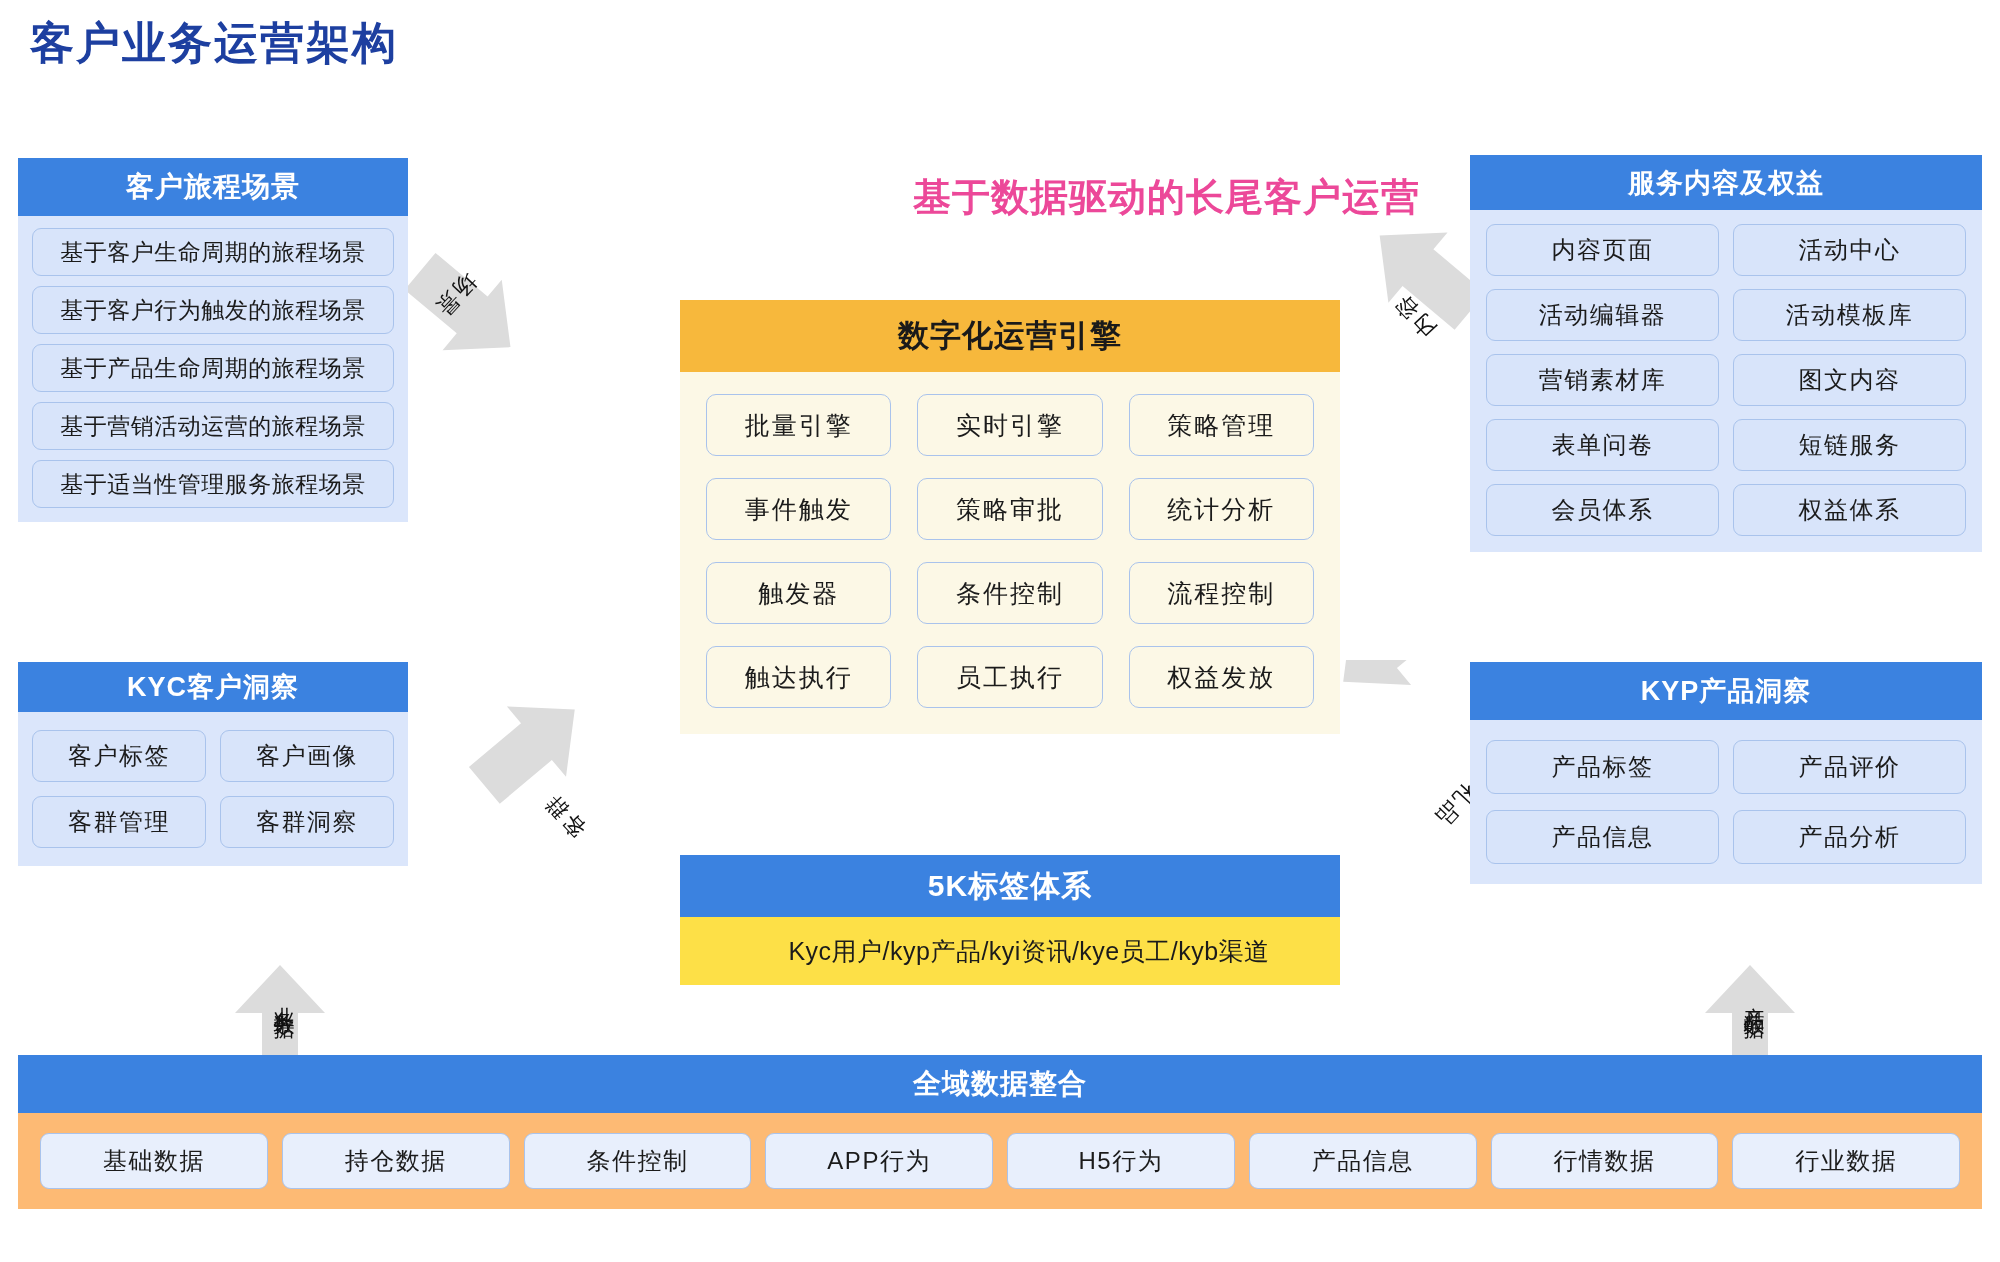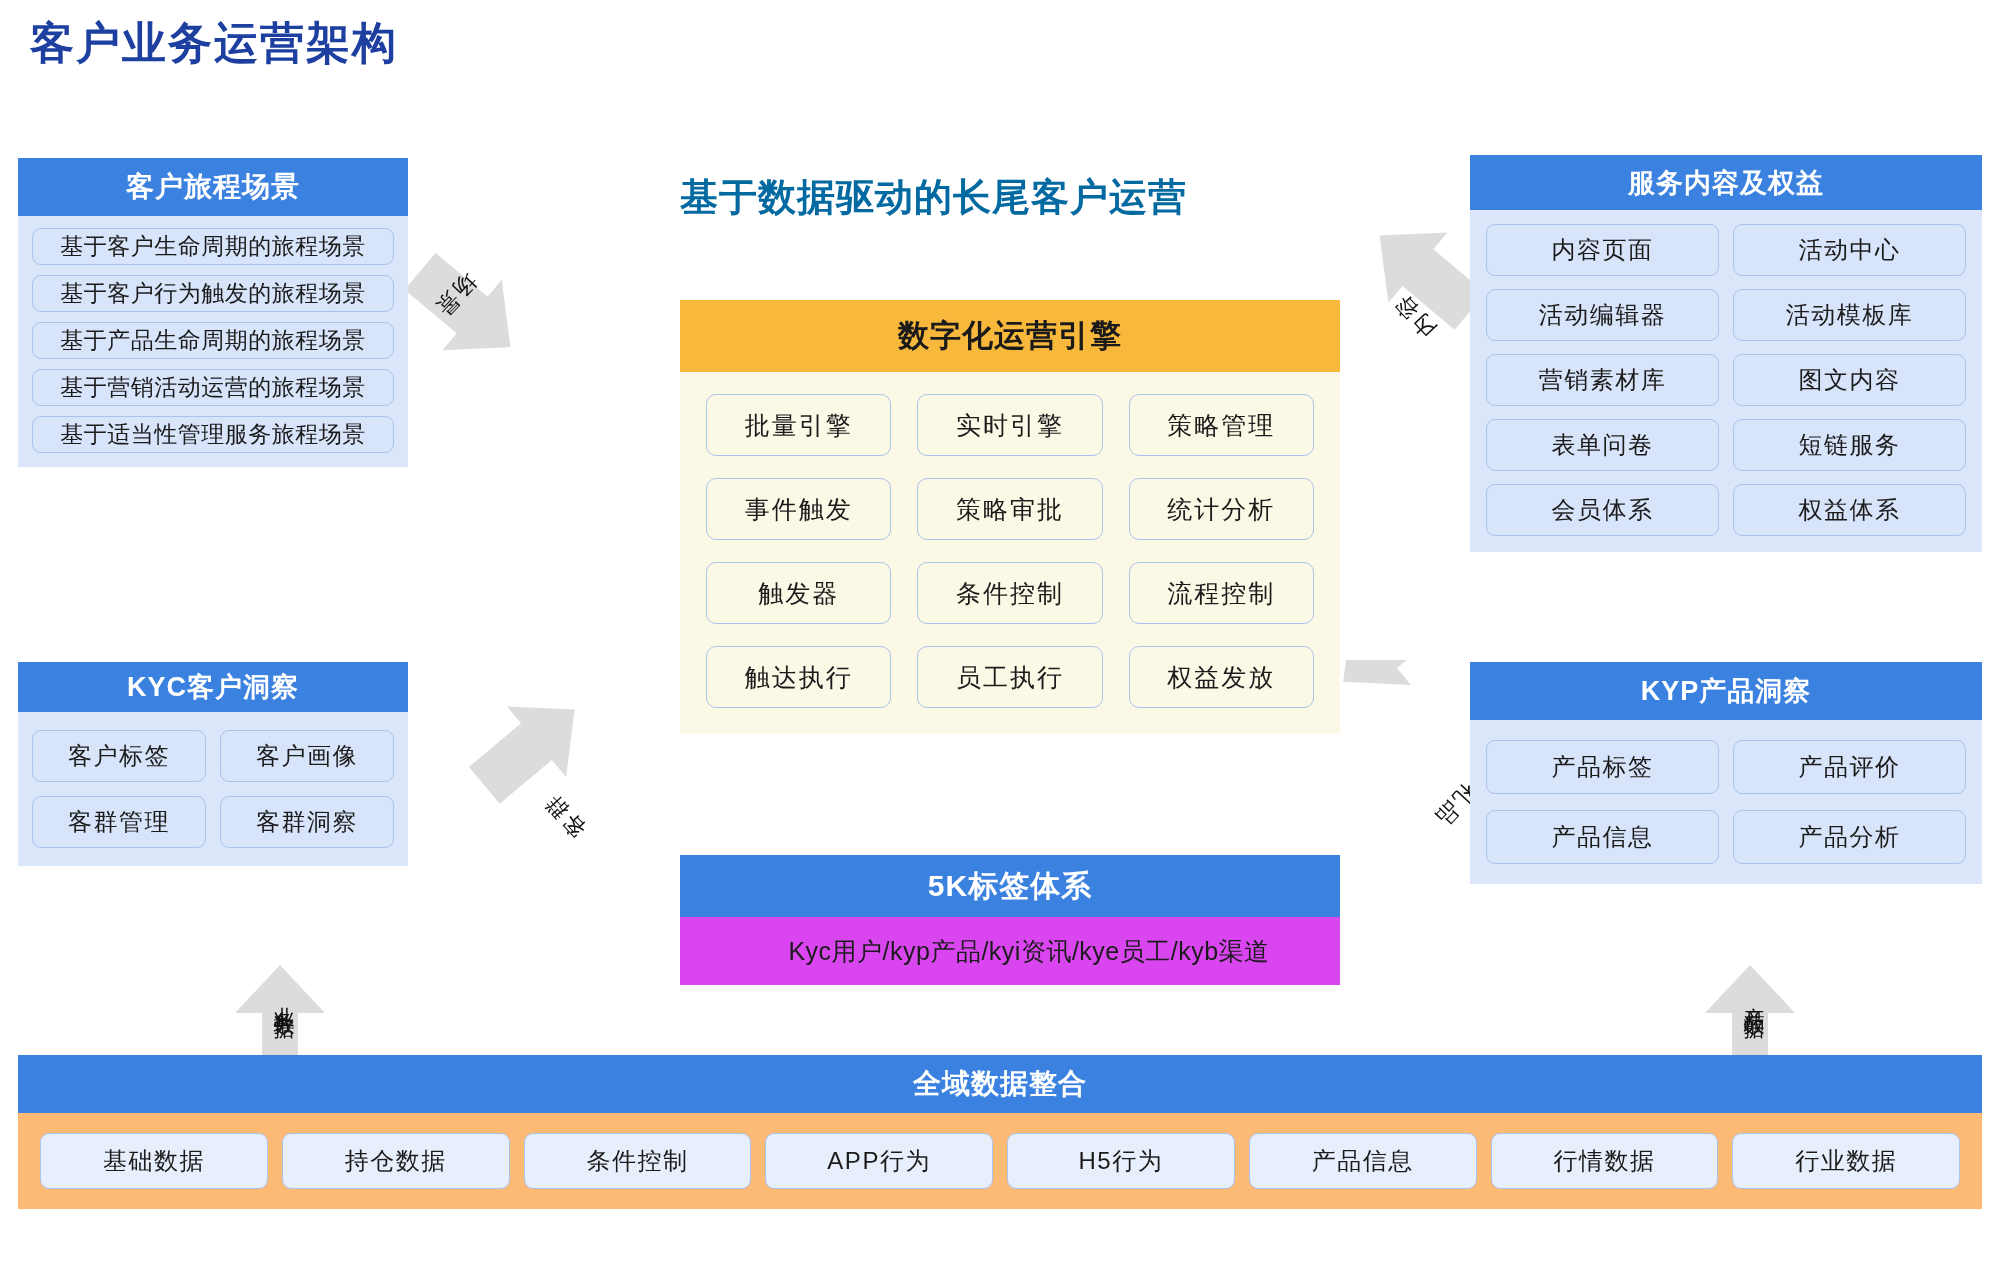--- a/index.html
+++ b/index.html
@@ -36,21 +36,21 @@
     color: #1b1b1b;
     display: flex; align-items: center; justify-content: center;
     font-size: 24px;
     letter-spacing: 1.5px;
   }
 
   
   #journey { left: 18px; top: 158px; width: 390px; }
   #journey .panel-head { height: 58px; font-size: 28px; }
   #journey .panel-body { padding: 12px 14px 14px 14px; }
-  #journey .chip { height: 37px; margin-bottom: 10px; font-size: 23px; letter-spacing: 0.5px; }
+  #journey .chip { height: 48px; margin-bottom: 10px; font-size: 23px; letter-spacing: 0.5px; }
   #journey .chip:last-child { margin-bottom: 0; }
 
   
   #kyc { left: 18px; top: 662px; width: 390px; }
   #kyc .panel-head { height: 50px; }
   #kyc .panel-body { padding: 18px 14px; display: flex; flex-wrap: wrap; gap: 14px 14px; }
   #kyc .chip { width: calc(50% - 7px); height: 52px; }
 
   
   #service { left: 1470px; top: 155px; width: 512px; }
@@ -60,22 +60,22 @@
 
   
   #kyp { left: 1470px; top: 662px; width: 512px; }
   #kyp .panel-head { height: 58px; }
   #kyp .panel-body { padding: 20px 16px; display: flex; flex-wrap: wrap; gap: 16px 14px; }
   #kyp .chip { width: calc(50% - 7px); height: 54px; }
 
   
   .center-title {
     position: absolute; left: 680px; top: 172px;
-    width: 740px; text-align: left;
-    font-size: 38px; font-weight: bold; color: #0369a1;
+    width: 740px; text-align: right;
+    font-size: 38px; font-weight: bold; color: #ec4899;
     letter-spacing: 1px;
   }
   #engine { position: absolute; left: 680px; top: 300px; width: 660px; }
   #engine .engine-head {
     height: 72px; background: #f7b83c; color: #1a1a1a;
     font-size: 31px; font-weight: bold;
     display: flex; align-items: center; justify-content: center;
     letter-spacing: 1px;
   }
   #engine .engine-body {
@@ -88,21 +88,21 @@
   #engine .chip {
     height: 62px; background: #fcf8e6;
     border: 1.6px solid #a9c3ec; border-radius: 10px;
     font-size: 25px; letter-spacing: 2px;
   }
 
   
   #tags { position: absolute; left: 680px; top: 855px; width: 660px; }
   #tags .panel-head { height: 62px; font-size: 30px; }
   #tags .tag-body {
-    background: #d946ef; height: 68px;
+    background: #fde047; height: 68px;
     display: flex; align-items: center; justify-content: center;
     font-size: 25px; color: #1b1b1b; letter-spacing: 0.5px; padding-left: 38px;
   }
 
   
   #databar { position: absolute; left: 18px; top: 1055px; width: 1964px; }
   #databar .panel-head { height: 58px; font-size: 28px; }
   #databar .data-body {
     background: #fdba74; padding: 20px 22px;
     display: flex; justify-content: space-between; gap: 14px;

